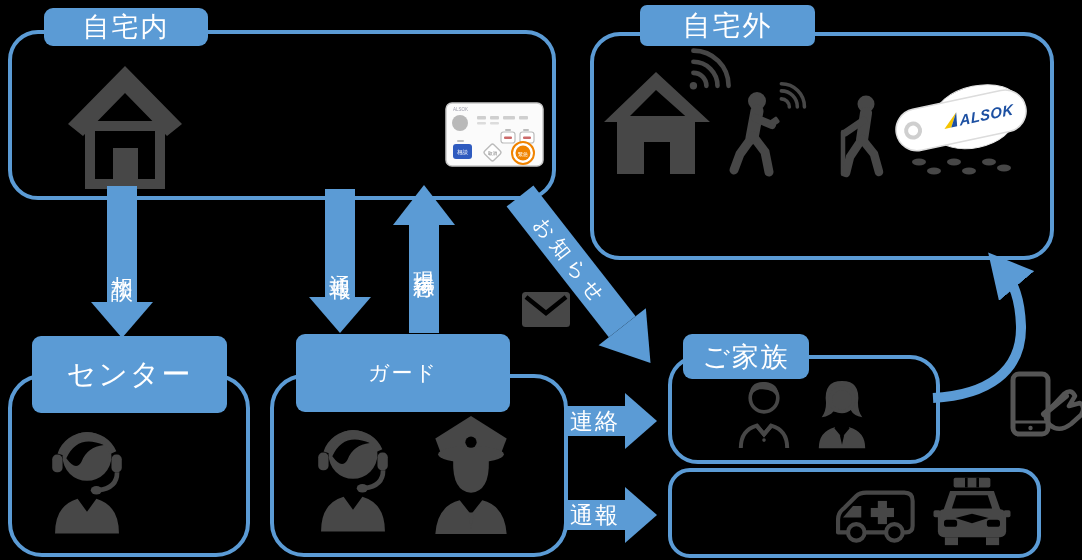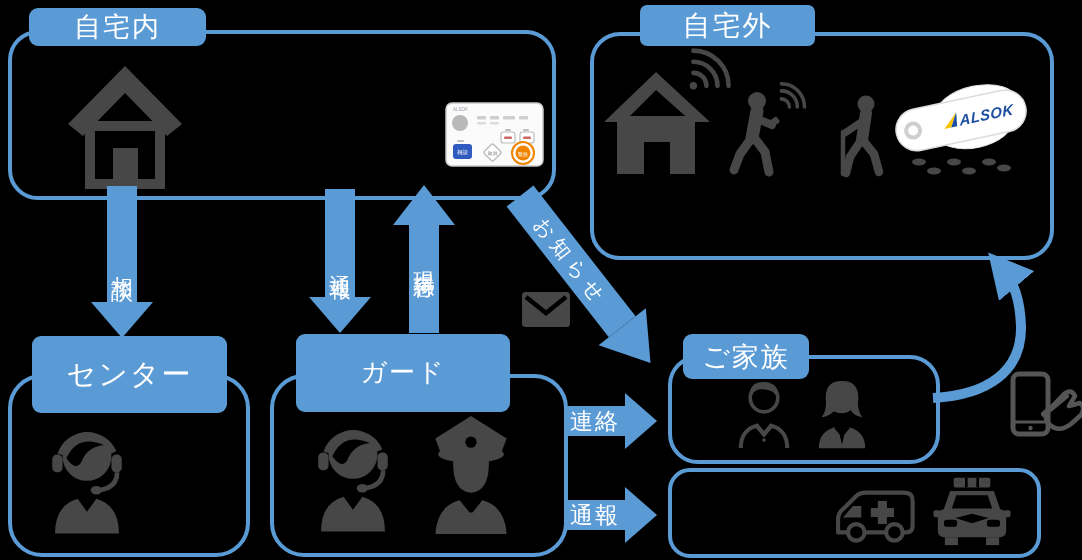--- a/index.html
+++ b/index.html
@@ -39,21 +39,21 @@
   #notice-arrow .headr{border-top-width:30px;border-bottom-width:30px;border-left-width:46px;}
   svg{position:absolute;overflow:visible;}
   svg text{font-family:"Liberation Sans","DejaVu Sans",sans-serif;}
 </style>
 </head>
 <body>
 
 <div id="stage">
 
   <div class="box" style="left:8px;top:30px;width:540px;height:162px;"></div>
-  <div class="zlabel" style="left:29px;top:8px;width:177px;height:38px;font-size:27px;">
+  <div class="zlabel" style="left:44px;top:8px;width:164px;height:38px;font-size:27px;">
     <span>自宅内</span>
   </div>
 
   <svg style="left:66px;top:64px;" width="118" height="126" viewBox="0 0 118 126">
     <polygon points="59,2 116,60 101,72 59,29 17,72 2,60" fill="var(--gray)"></polygon>
     <rect x="24" y="62" width="70" height="58" fill="none" stroke="var(--gray)" stroke-width="10"></rect>
     <rect x="47" y="84" width="25" height="39" fill="var(--gray)"></rect>
   </svg>
 
   <svg style="left:445px;top:102px;" width="99" height="66" viewBox="0 0 99 66">
@@ -183,21 +183,21 @@
     <path d="M28,40 Q40,14 68,26 Q50,28 44,44 Q38,54 28,40" fill="#000"></path>
     <path d="M22,36 A30,30 0 0 1 78,34" fill="none" stroke="var(--gray)" stroke-width="7"></path>
     <rect x="13" y="36" width="11" height="19" rx="5" fill="var(--gray)"></rect>
     <rect x="76" y="36" width="11" height="19" rx="5" fill="var(--gray)"></rect>
     <path d="M82,55 Q82,72 62,74" fill="none" stroke="var(--gray)" stroke-width="5"></path>
     <ellipse cx="60" cy="74" rx="6" ry="4.5" fill="var(--gray)"></ellipse>
     <path d="M16,120 Q16,90 40,83 L50,97 L60,83 Q84,90 84,120 Z" fill="var(--gray)"></path>
   </svg>
 
   <div class="box" style="left:270px;top:374px;width:290px;height:175px;border-radius:34px;"></div>
-  <div class="zlabel" style="left:296px;top:334px;width:214px;height:78px;font-size:26px;line-height:1.28;align-items:center;">
+  <div class="zlabel" style="left:296px;top:334px;width:214px;height:78px;font-size:21px;line-height:1.28;align-items:center;">
     <span>ガード</span>
   </div>
   <svg style="left:306px;top:418px;" width="94" height="116" viewBox="0 0 100 122">
     <circle cx="50" cy="38" r="26" fill="var(--gray)"></circle>
     <path d="M28,40 Q40,14 68,26 Q50,28 44,44 Q38,54 28,40" fill="#000"></path>
     <path d="M22,36 A30,30 0 0 1 78,34" fill="none" stroke="var(--gray)" stroke-width="7"></path>
     <rect x="13" y="36" width="11" height="19" rx="5" fill="var(--gray)"></rect>
     <rect x="76" y="36" width="11" height="19" rx="5" fill="var(--gray)"></rect>
     <path d="M82,55 Q82,72 62,74" fill="none" stroke="var(--gray)" stroke-width="5"></path>
     <ellipse cx="60" cy="74" rx="6" ry="4.5" fill="var(--gray)"></ellipse>

